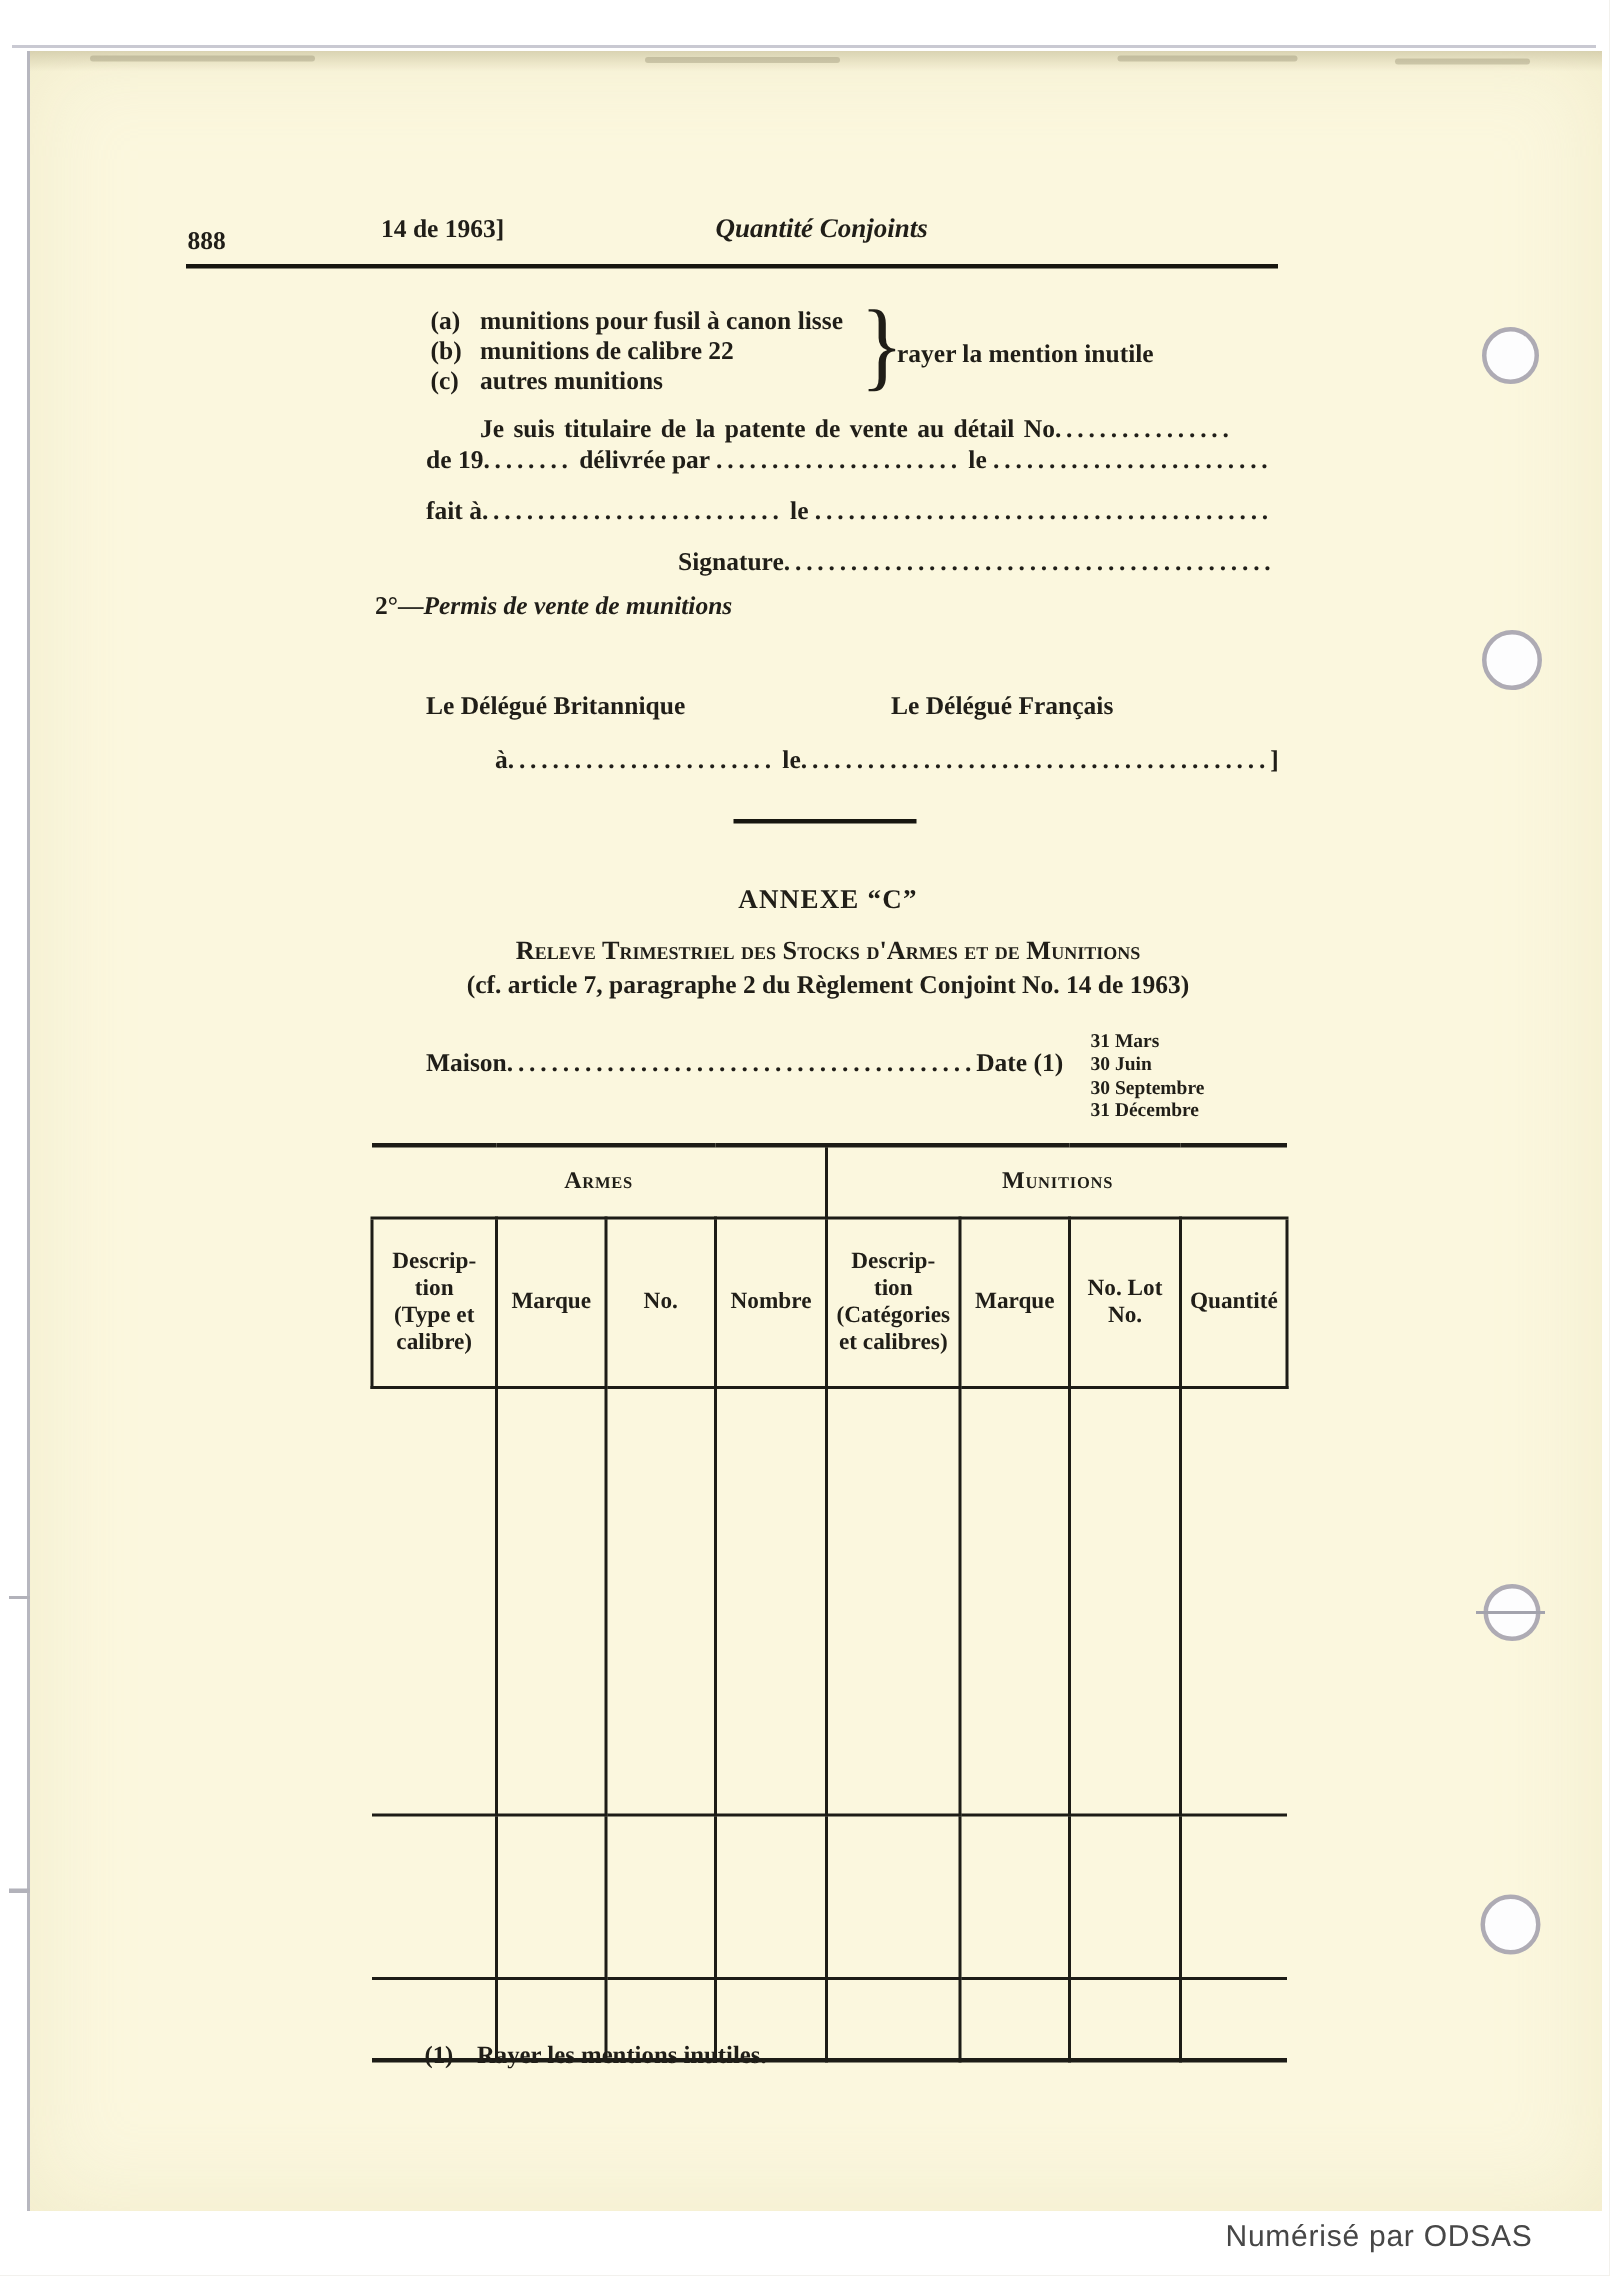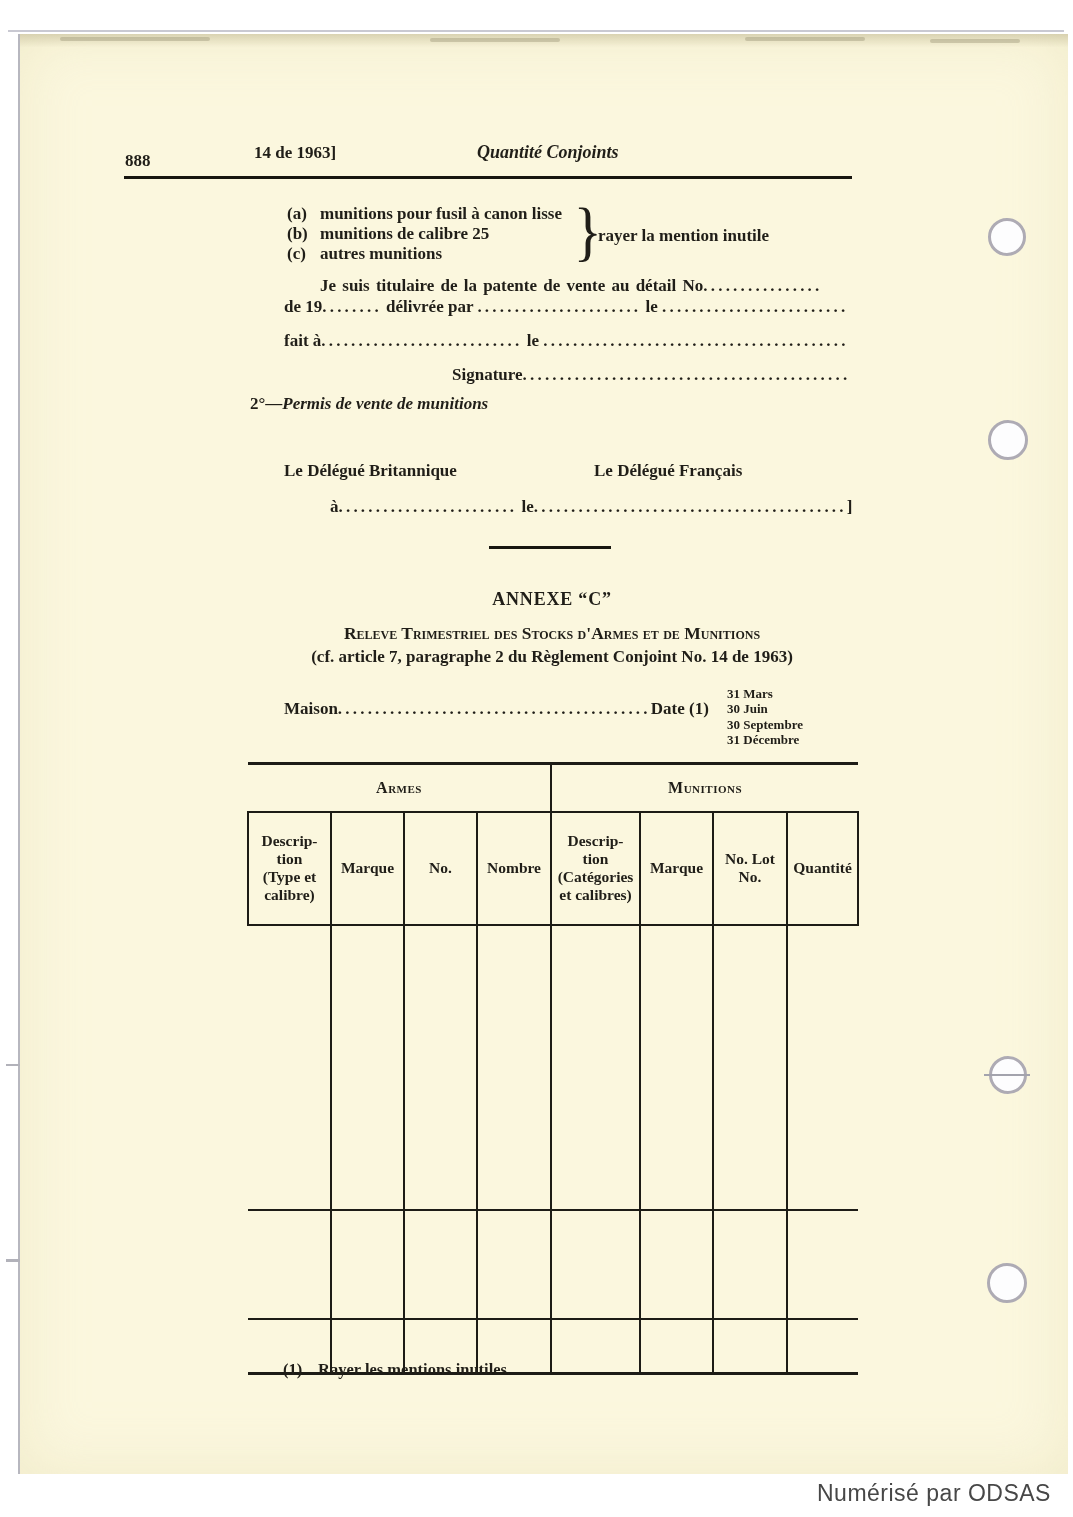--- a/index.html
+++ b/index.html
@@ -31,21 +31,21 @@
   
   .t{font-size:17px; font-weight:bold; white-space:nowrap;}
   .italic{font-style:italic;}
   .dots{letter-spacing:3.2px; font-weight:bold;}
   .rule{background:#17160f;}
   .center{text-align:center;font-family:Liberation Serif, serif;}
   .smallcaps{font-variant:small-caps;}
   .dates{line-height:15.4px; font-size:13px; font-weight:bold;}
   .footer-mark{
     font-family:"Liberation Sans","DejaVu Sans",sans-serif;
-    font-size:23px; color:#474747; font-weight:normal; letter-spacing:0.5px;
+    font-size:20px; color:#474747; font-weight:normal; letter-spacing:0.5px;
   }
   .brace{font-size:66px; line-height:66px; font-weight:normal; transform:scaleX(0.9);}
   
   table.stock{
     position:absolute; left:247px; top:762px; width:610px;
     border-collapse:collapse; table-layout:fixed;
     border-top:3px solid #1d1c16; border-bottom:3px solid #1d1c16;
   }
   table.stock th, table.stock td{
     border:2px solid #1d1c16; padding:0; vertical-align:middle;
@@ -82,21 +82,21 @@
   <div class="abs hole" style="left:987px;top:1263px;width:40px;height:40px;"></div>
 
   <span class="abs t" style="left:125px;top:151px;">888</span>
   <span class="abs t" style="left:254px;top:143px;">14 de 1963]</span>
   <span class="abs t italic" style="left:477px;top:142px;font-size:18px;">Quantité Conjoints</span>
   <div class="abs rule" style="left:124px;top:176px;width:728px;height:3px;"></div>
 
   <span class="abs t" style="left:287px;top:204px;">(a)</span>
   <span class="abs t" style="left:320px;top:204px;">munitions pour fusil à canon lisse</span>
   <span class="abs t" style="left:287px;top:224px;">(b)</span>
-  <span class="abs t" style="left:320px;top:224px;">munitions de calibre 25</span>
+  <span class="abs t" style="left:320px;top:224px;">munitions de calibre 22</span>
   <span class="abs t" style="left:287px;top:244px;">(c)</span>
   <span class="abs t" style="left:320px;top:244px;">autres munitions</span>
   <span class="abs brace" style="left:572px;top:198px;">}</span>
   <span class="abs t" style="left:598px;top:226px;">rayer la mention inutile</span>
 
   <div class="abs t" style="left:320px;top:276px;word-spacing:2px;">
     <span>Je suis titulaire de la patente de vente au détail No</span><span class="dots">................</span>
   </div>
   <div class="abs t" style="left:284px;top:297px;">
     <span>de 19</span><span class="dots">........</span><span> délivrée par </span><span class="dots">......................</span><span> le </span><span class="dots">.........................</span>

